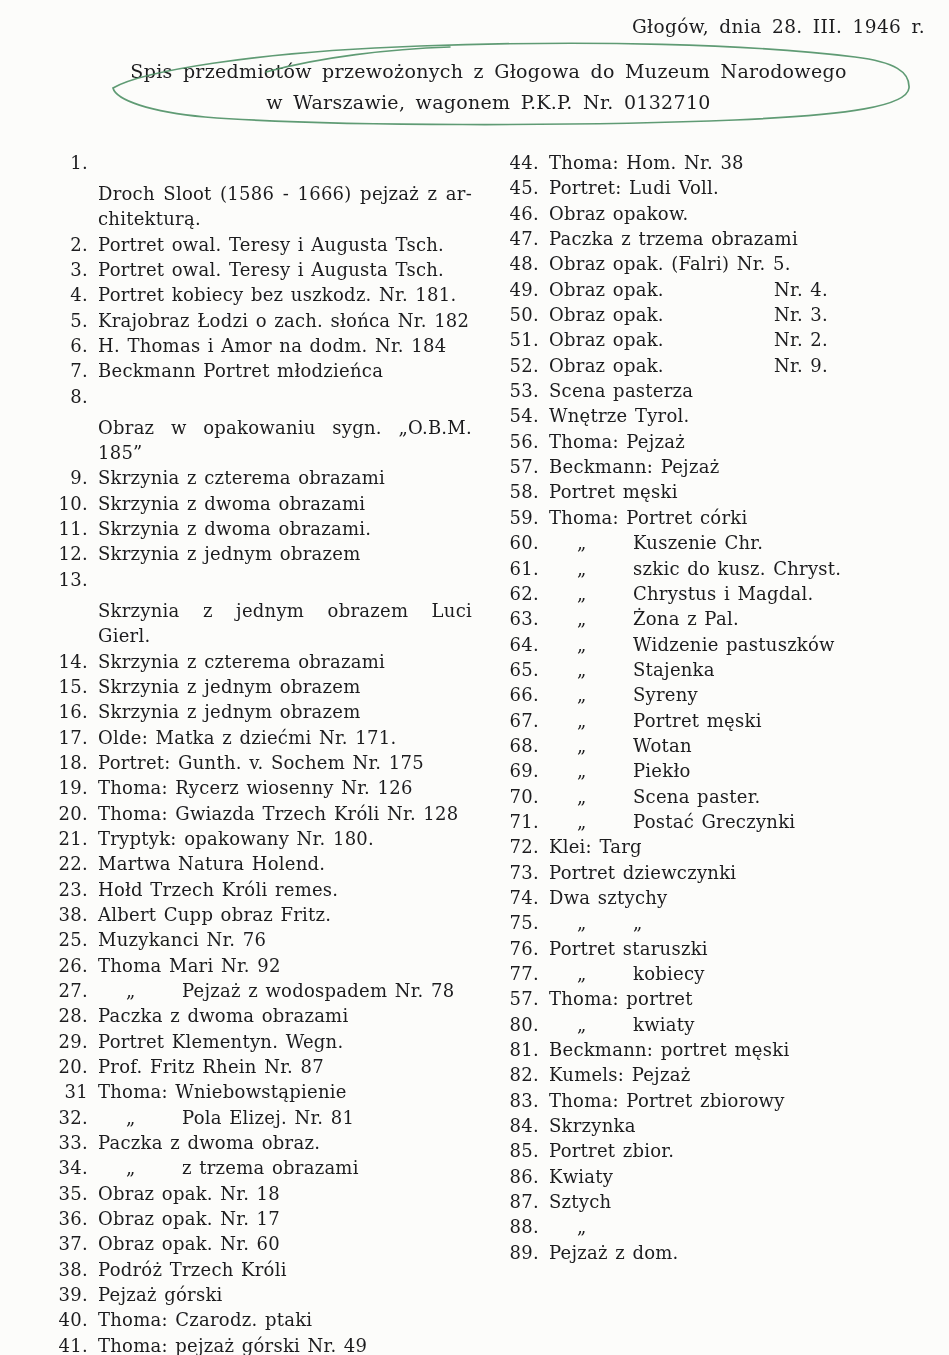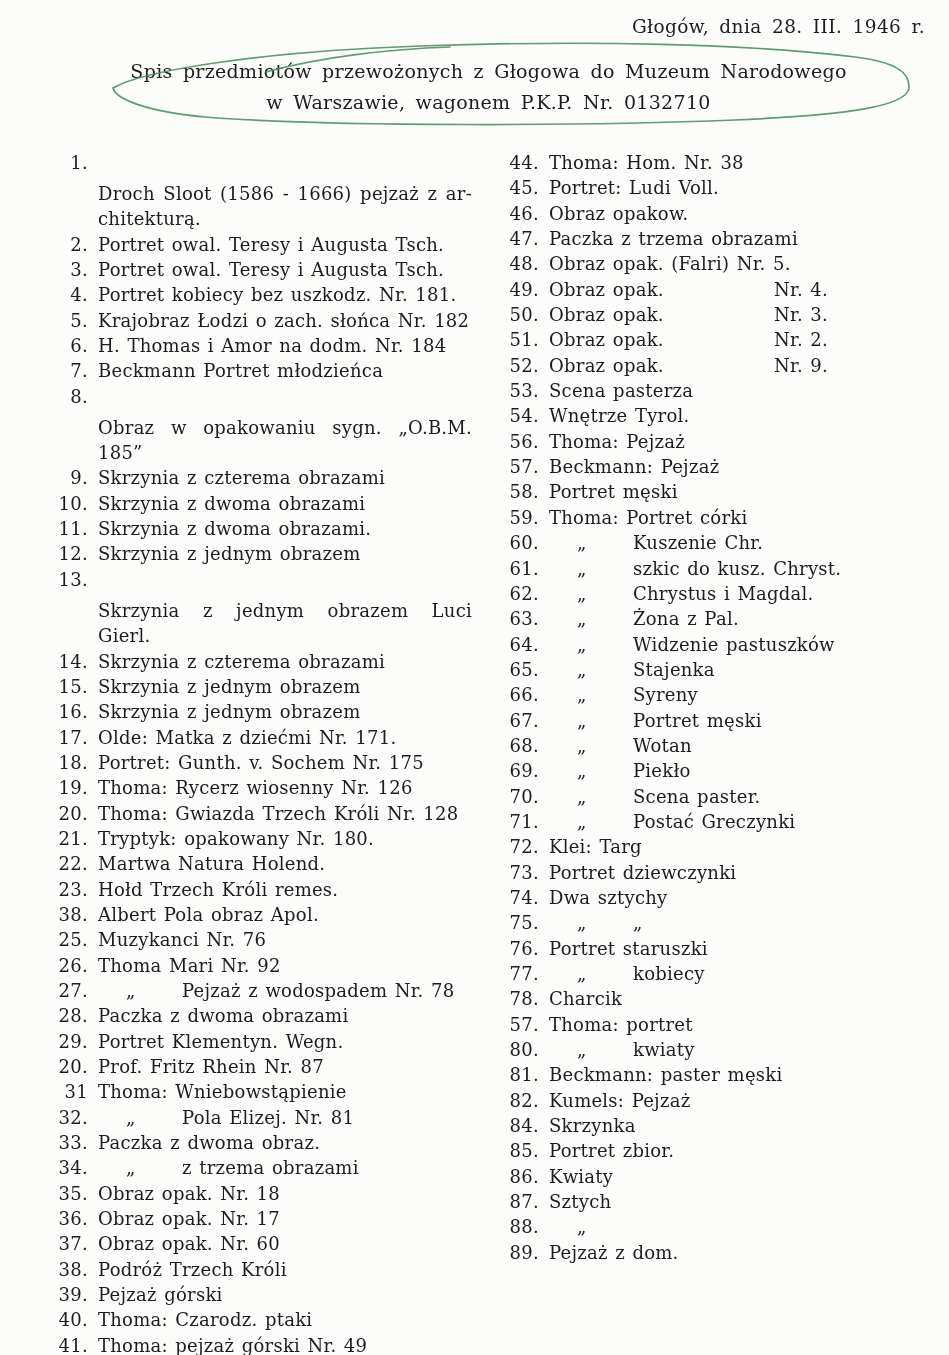--- a/index.html
+++ b/index.html
@@ -163,21 +163,21 @@
         <div class="item">
           <span class="num">22.</span>
           <div class="content"><span>Martwa Natura Holend.</span></div>
         </div>
         <div class="item">
           <span class="num">23.</span>
           <div class="content"><span>Hołd Trzech Króli remes.</span></div>
         </div>
         <div class="item">
           <span class="num">38.</span>
-          <div class="content"><span>Albert Pola obraz Apol.</span></div>
+          <div class="content"><span>Albert Cupp obraz Fritz.</span></div>
         </div>
         <div class="item">
           <span class="num">25.</span>
           <div class="content"><span>Muzykanci Nr. 76</span></div>
         </div>
         <div class="item">
           <span class="num">26.</span>
           <div class="content"><span>Thoma Mari Nr. 92</span></div>
         </div>
         <div class="item">
@@ -376,40 +376,40 @@
         </div>
         <div class="item">
           <span class="num">76.</span>
           <div class="content"><span>Portret staruszki</span></div>
         </div>
         <div class="item">
           <span class="num">77.</span>
           <div class="content"><span class="ditto">„</span><span>kobiecy</span></div>
         </div>
         <div class="item">
-          <span class="num">78.</span>
-          <div class="content"><span>Charcik</span></div>
-        </div>
-        <div class="item">
           <span class="num">57.</span>
           <div class="content"><span>Thoma: portret</span></div>
         </div>
         <div class="item">
           <span class="num">80.</span>
           <div class="content"><span class="ditto">„</span><span>kwiaty</span></div>
         </div>
         <div class="item">
           <span class="num">81.</span>
-          <div class="content"><span>Beckmann: paster męski</span></div>
+          <div class="content"><span>Beckmann: portret męski</span></div>
         </div>
         <div class="item">
           <span class="num">82.</span>
           <div class="content"><span>Kumels: Pejzaż</span></div>
         </div>
         <div class="item">
+          <span class="num">83.</span>
+          <div class="content"><span>Thoma: Portret zbiorowy</span></div>
+        </div>
+        <div class="item">
           <span class="num">84.</span>
           <div class="content"><span>Skrzynka</span></div>
         </div>
         <div class="item">
           <span class="num">85.</span>
           <div class="content"><span>Portret zbior.</span></div>
         </div>
         <div class="item">
           <span class="num">86.</span>
           <div class="content"><span>Kwiaty</span></div>

